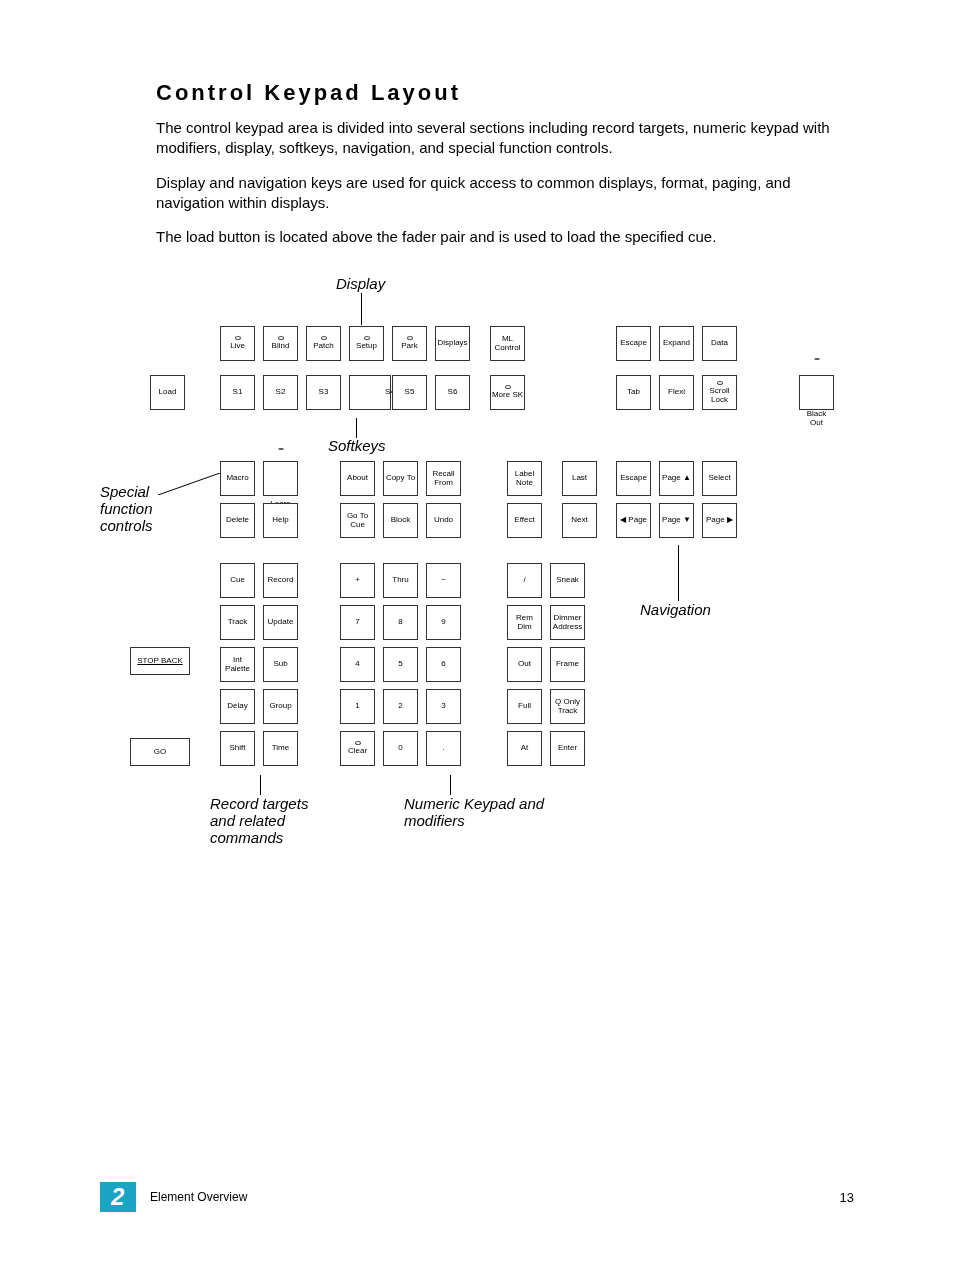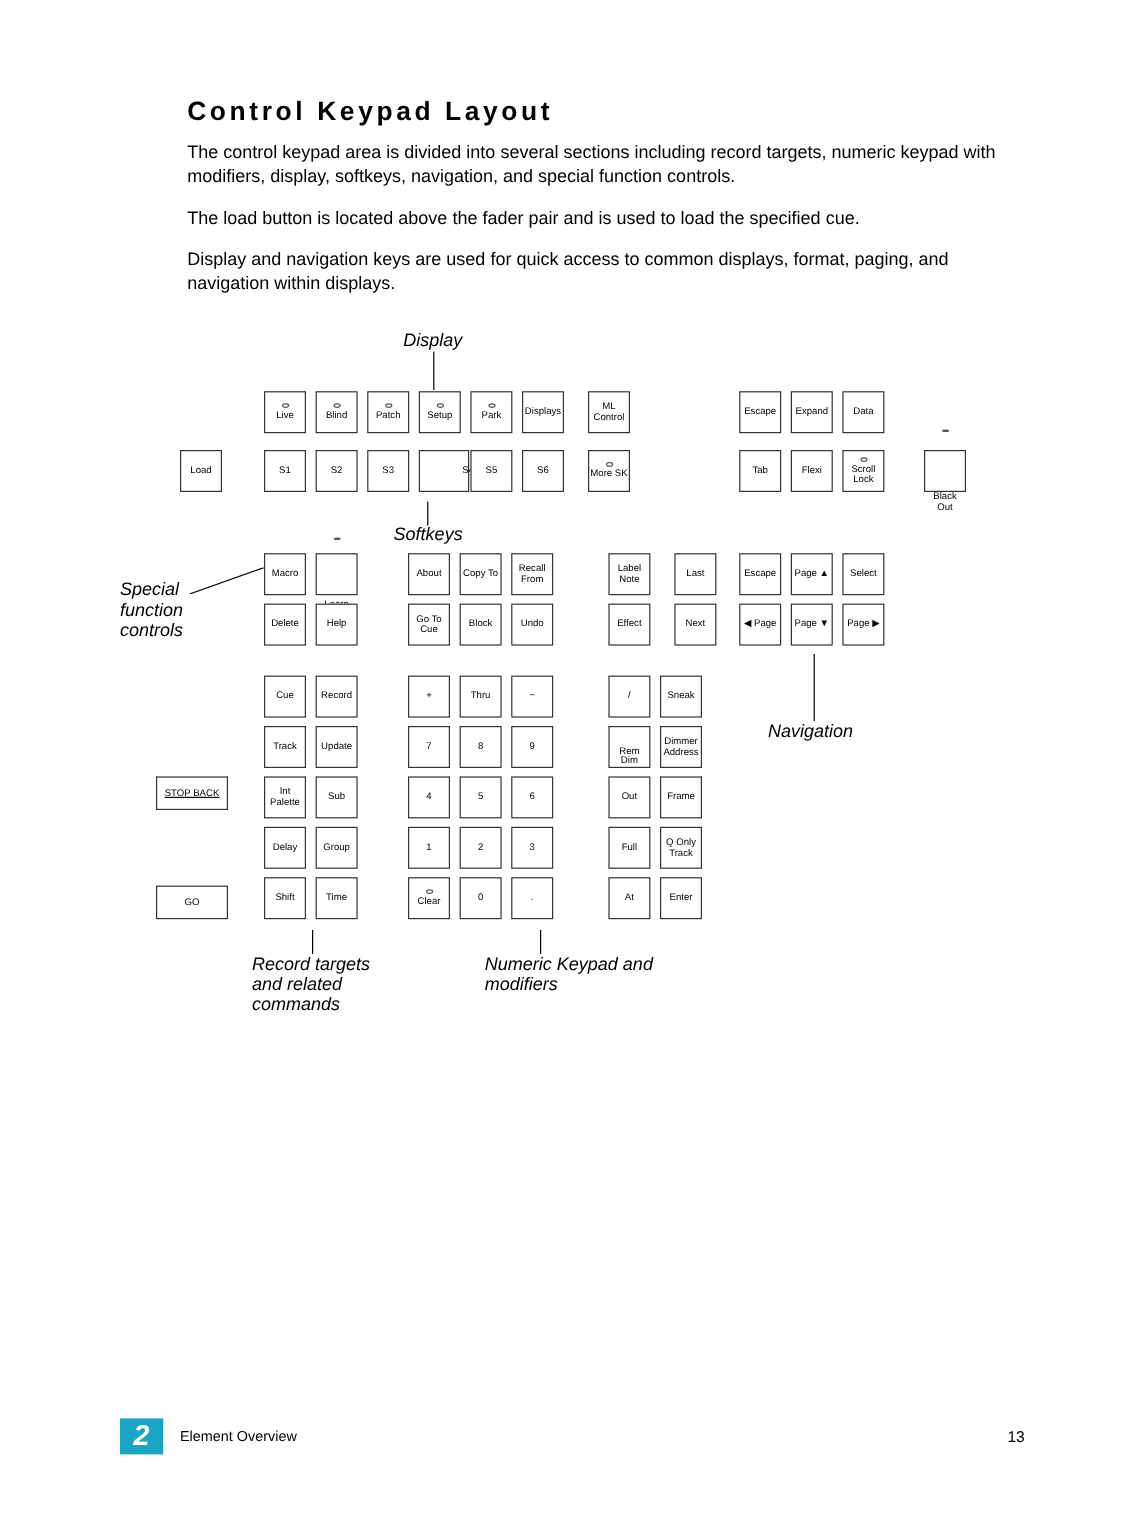--- a/index.html
+++ b/index.html
@@ -89,22 +89,22 @@
   .footer-left { display: flex; align-items: center; }
   .footer-text { font-size: 12px; }
   .pagenum { font-size: 13px; }
 </style>
 </head>
 <body>
 
 <div class="page">
   <h1>Control Keypad Layout</h1>
   <p class="body">The control keypad area is divided into several sections including record targets, numeric keypad with modifiers, display, softkeys, navigation, and special function controls.</p>
+  <p class="body">Display and navigation keys are used for quick access to common displays, format, paging, and navigation within displays.</p>
   <p class="body">The load button is located above the fader pair and is used to load the specified cue.</p>
-  <p class="body">Display and navigation keys are used for quick access to common displays, format, paging, and navigation within displays.</p>
 
   <div class="diagram">
 
     <div class="callout" style="left:236px; top:0px;">Display</div>
     <div class="leader" style="left:261px; top:18px; width:1px; height:32px;"></div>
 
     <div class="callout" style="left:228px; top:162px;">Softkeys</div>
     <div class="leader" style="left:256px; top:143px; width:1px; height:20px;"></div>
 
     <div class="callout" style="left:0px; top:208px; width:70px;">Special function controls</div>
@@ -189,21 +189,21 @@
         <span>Tab</span>
       </div>
     <div class="key" style="left:559px; top:100px;">
         <span>Flexi</span>
       </div>
     <div class="key" style="left:602px; top:100px;">
         <span class="lamp"></span>
         <span>Scroll Lock</span>
       </div>
 
-    <div class="key" style="left:670px; top:100px;gap:48px;">
+    <div class="key" style="left:699px; top:100px;gap:48px;">
         <span class="lamp"></span>
         <span>Black Out</span>
       </div>
 
     <div class="key" style="left:120px; top:186px;">
         <span>Macro</span>
       </div>
     <div class="key" style="left:163px; top:186px;gap:48px;">
         <span class="lamp"></span>
         <span>Learn</span>
@@ -296,21 +296,21 @@
       </div>
     <div class="key" style="left:240px; top:330px;">
         <span>7</span>
       </div>
     <div class="key" style="left:283px; top:330px;">
         <span>8</span>
       </div>
     <div class="key" style="left:326px; top:330px;">
         <span>9</span>
       </div>
-    <div class="key" style="left:407px; top:330px;justify-content:flex-end;">
+    <div class="key" style="left:407px; top:330px;">
         <span>Rem Dim</span>
       </div>
     <div class="key" style="left:450px; top:330px;">
         <span>Dimmer Address</span>
       </div>
 
     <div class="key" style="left:120px; top:372px;">
         <span>Int Palette</span>
       </div>
     <div class="key" style="left:163px; top:372px;">

